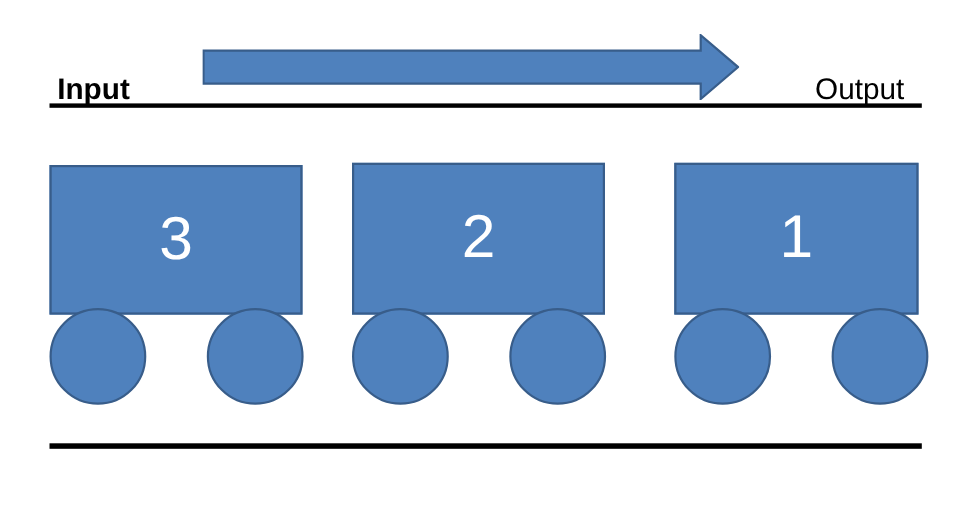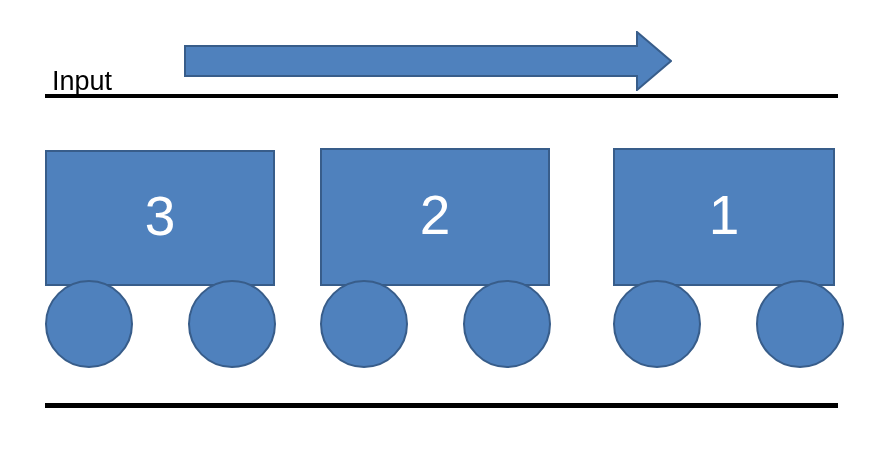--- a/index.html
+++ b/index.html
@@ -32,21 +32,21 @@
   .rail-bottom { top: 403px; height: 5px; }
 
   
   .endlabel {
     position: absolute;
     font-size: 27px;
     line-height: 1;
     color: #000000;
     white-space: nowrap;
   }
-  #label-input  { left: 52px;  top: 68px; }
+  #label-input  { left: 52px;  top: 68px; font-weight: bold; }
   #label-output { left: 741px; top: 68px; }
 
   
   #flow-arrow {
     position: absolute;
     left: 184px;
     top: 31px;
     width: 488px;
     height: 60px;
   }
@@ -108,20 +108,21 @@
 
 <div id="canvas">
 
   <div id="flow-arrow">
     <svg viewBox="0 0 488 60" preserveAspectRatio="none" aria-hidden="true">
       <polygon points="1,15 453,15 453,1 487,30 453,59 453,45 1,45" fill="#4F81BD" stroke="#385D8A" stroke-width="2" stroke-linejoin="miter"></polygon>
     </svg>
   </div>
 
   <div class="endlabel" id="label-input">Input</div>
+  <div class="endlabel" id="label-output">Output</div>
 
   <div class="rail rail-top"></div>
   <div class="rail rail-bottom"></div>
 
   <div class="cart" id="cart-3">
     <div class="cart-body">
       <span class="cart-number">3</span>
     </div>
     <div class="wheel wheel-left"></div>
     <div class="wheel wheel-right"></div>

